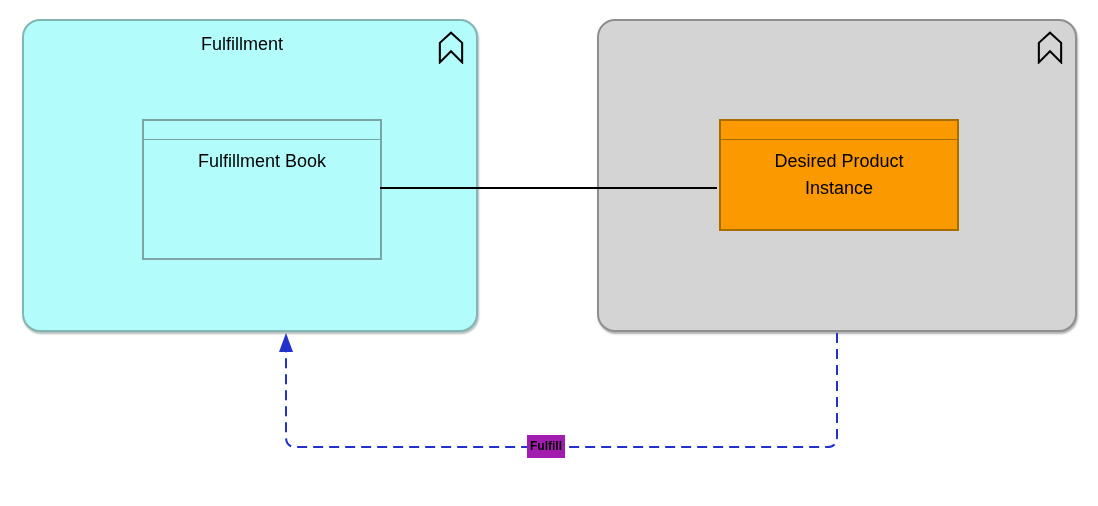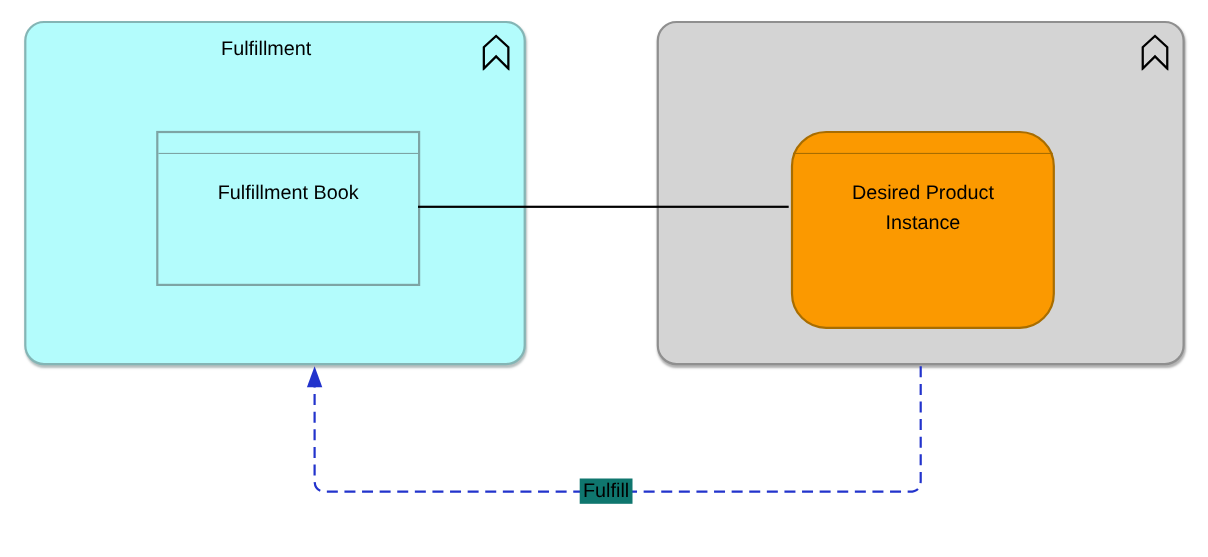--- a/index.html
+++ b/index.html
@@ -59,30 +59,29 @@
     border: 2px solid;
   }
   .inner-box.book {
     left: 118px;
     height: 141px;
     background: transparent;
     border-color: #7da4a4;
   }
   .inner-box.orange {
     left: 120px;
-    height: 180px;
+    height: 112px;
     background: #fb9900;
     border-color: #a86d00;
-    border-radius: 32px;
   }
   .inner-header { height: 18px; border-bottom: 1px solid; }
   .inner-box.book .inner-header { border-color: #7da4a4; }
   .inner-box.orange .inner-header { border-color: #a86d00; }
   .inner-label {
-    margin: 22px auto 0 auto;
+    margin: 8px auto 0 auto;
     max-width: 196px;
     text-align: center;
     font-size: 18px;
     line-height: 27px;
   }
   .assoc-line {
     position: absolute;
     left: 380px;
     top: 187px;
     width: 337px;
@@ -94,24 +93,25 @@
     left: 0;
     top: 0;
     width: 1098px;
     height: 506px;
     pointer-events: none;
   }
   .edge-label {
     position: absolute;
     left: 527px;
     top: 435px;
-    background: #0f766e;
+    background: #a21caf;
     padding: 0 3px;
-    font-size: 18px;
+    font-size: 12px;
     line-height: 23px;
+    font-weight: bold;
   }
 </style>
 </head>
 <body>
 
 <div class="canvas">
 
   <div class="grouping cyan">
     <div class="grouping-title">Fulfillment</div>
     <svg class="bookmark" viewBox="0 0 28 34">

